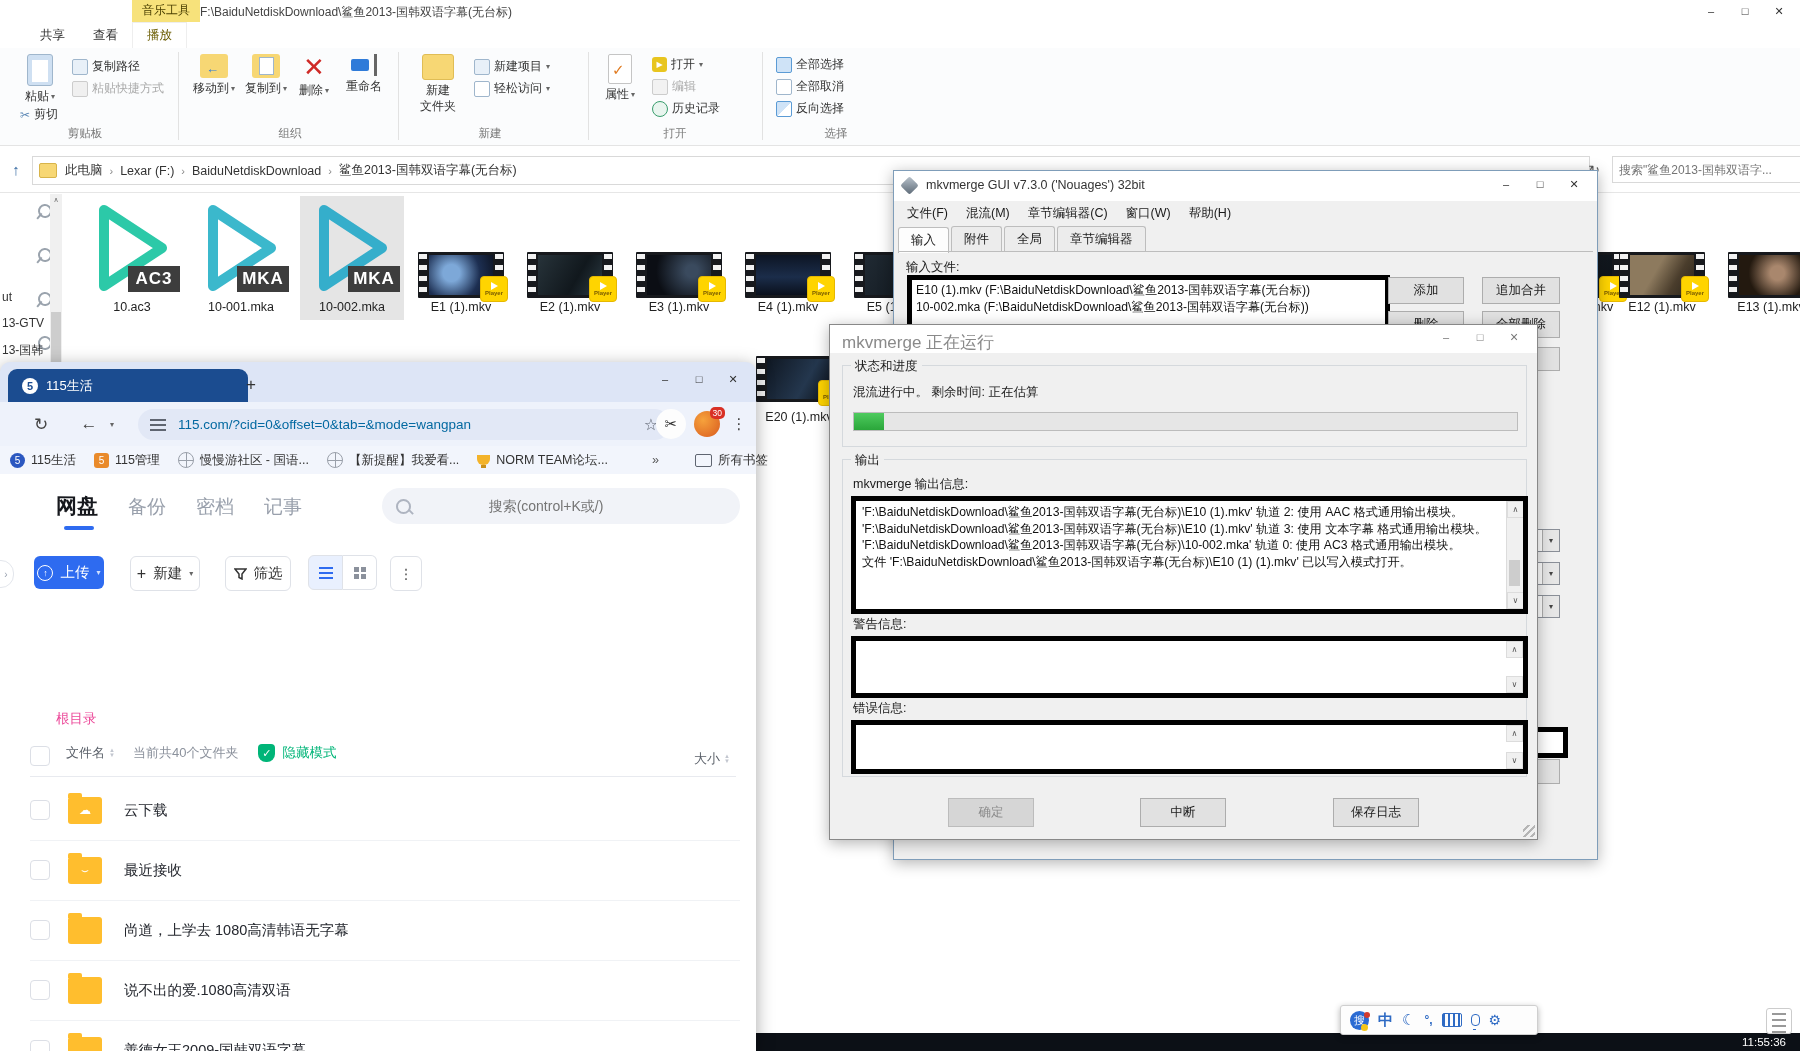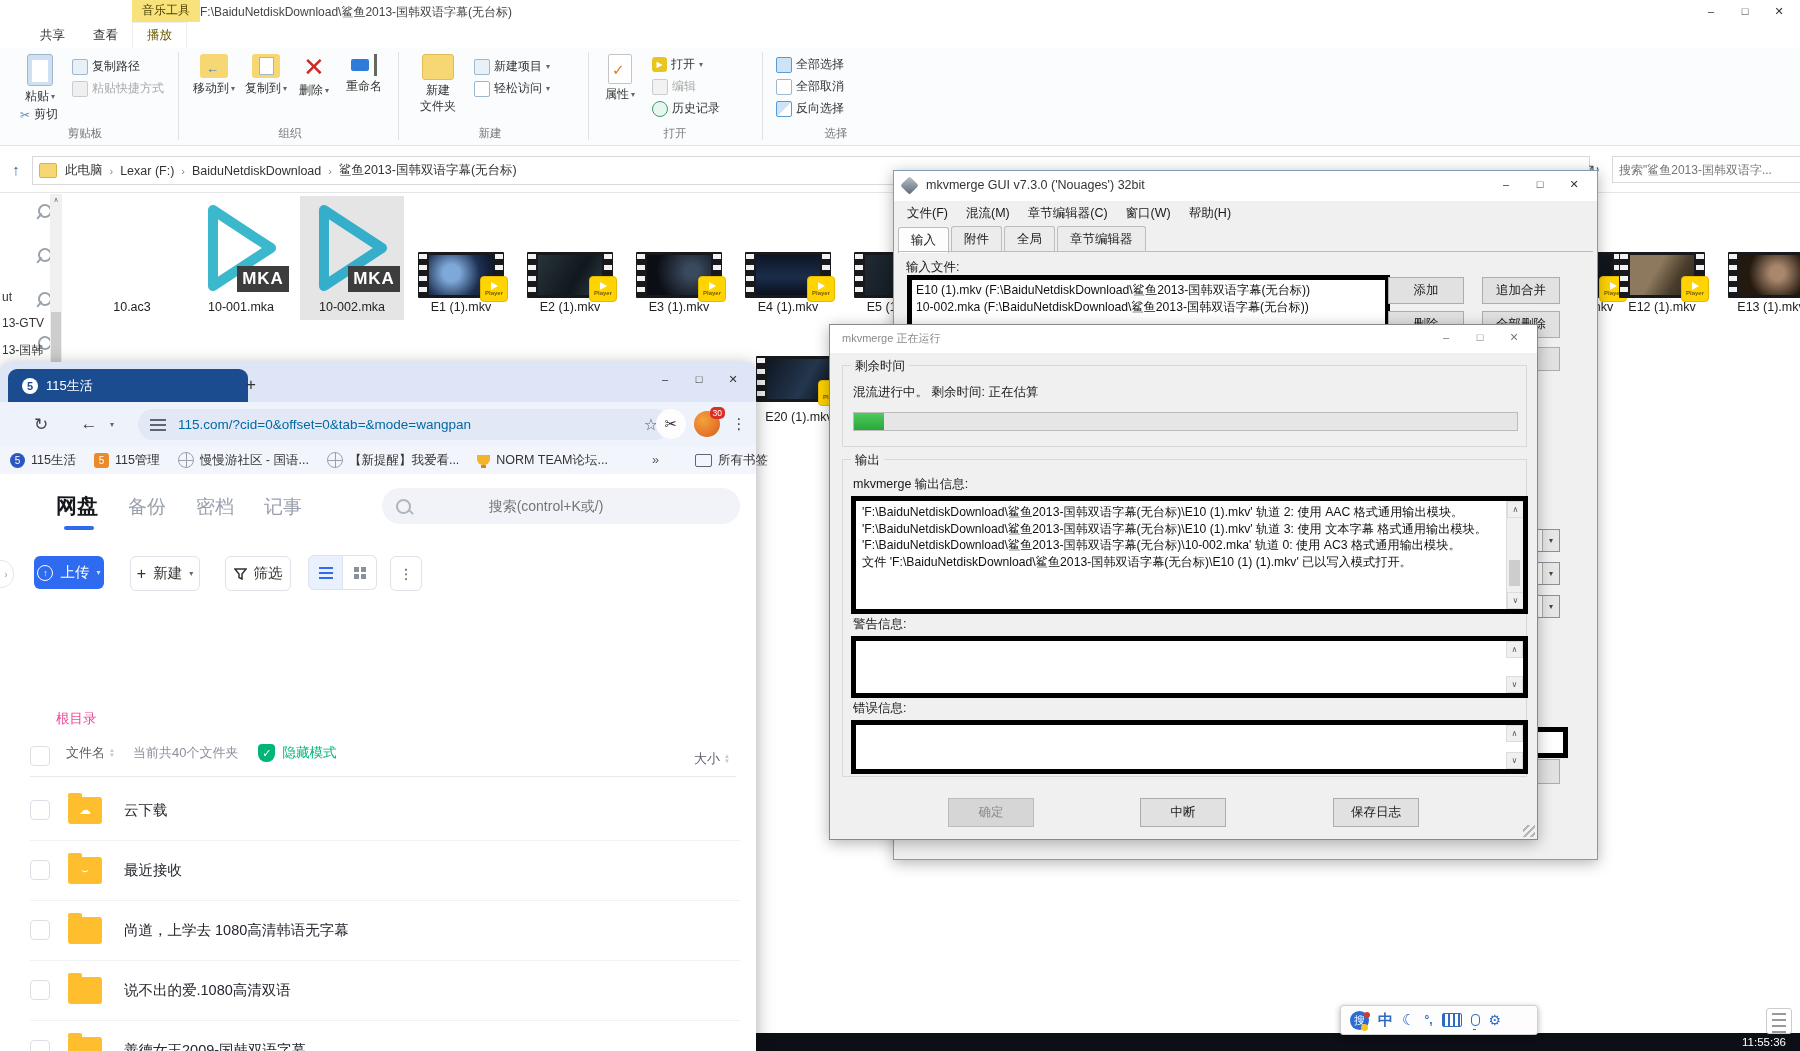--- a/index.html
+++ b/index.html
@@ -264,20 +264,26 @@
       <div class="a navtxt" style="left:2px;top:124px;">13-GTV</div>
       <div class="a navtxt" style="left:2px;top:150px;">13-国韩</div>
       <div class="a" style="left:50px;top:2px;width:12px;height:172px;background:#f0f0f0;">
         <div class="ctr" style="height:12px;font-size:7px;color:#666;">∧</div>
         <div class="a" style="left:1px;top:118px;width:10px;height:54px;background:#cdcdcd;"></div>
       </div>
     </div>
 
     <div class="a" style="left:300px;top:196px;width:104px;height:124px;background:#e5e5e5;"></div>
 
+    <div class="a" style="left:88px;top:200px;width:88px;height:96px;">
+      <svg width="88" height="96" viewBox="0 0 88 96">
+          <path d="M16 10 L74 48 L16 86 Z" fill="none" stroke="#2cc9a8" stroke-width="10" stroke-linejoin="round"></path>
+        </svg>
+      <div class="a audio-badge" style="left:40px;top:66px;width:52px;height:26px;">AC3</div>
+    </div>
     <div class="a filelabel t" style="left:72px;top:300px;">10.ac3</div>
 
     <div class="a" style="left:197px;top:200px;width:88px;height:96px;">
       <svg width="88" height="96" viewBox="0 0 88 96">
           <path d="M16 10 L74 48 L16 86 Z" fill="none" stroke="#3bb8cc" stroke-width="10" stroke-linejoin="round"></path>
         </svg>
       <div class="a audio-badge" style="left:40px;top:66px;width:52px;height:26px;">MKA</div>
     </div>
     <div class="a filelabel t" style="left:181px;top:300px;">10-001.mka</div>
 
@@ -595,30 +601,30 @@
         <div class="fldr" style="margin-left:18px;"></div>
         <div style="margin-left:22px;font-size:14.5px;color:#24272e;">善德女王2009-国韩双语字幕</div>
       </div>
 
     </div>
   </div>
 
   <div class="a mkwin" style="left:829px;top:324px;width:707px;height:514px;z-index:30;border-color:#888;">
 
     <div class="a" style="left:0;top:0;right:0;height:28px;background:#fff;">
-      <div class="a t" style="left:12px;top:6px;font-size:11px;color:#8a8a8a;">mkvmerge 正在运行</div>
+      <div class="a t" style="left:12px;top:6px;font-size:17px;color:#8a8a8a;">mkvmerge 正在运行</div>
       <div class="a row" style="right:6px;top:1px;">
         <div class="winbtn" style="color:#777;">–</div>
         <div class="winbtn" style="color:#777;">□</div>
         <div class="winbtn" style="color:#777;font-size:14px;">×</div>
       </div>
     </div>
 
     <div class="a grpbox" style="left:12px;top:40px;width:683px;height:80px;">
-      <div class="grplegend">剩余时间</div>
+      <div class="grplegend">状态和进度</div>
       <div class="a mklabel t" style="left:10px;top:18px;">混流进行中。 剩余时间: 正在估算</div>
       <div class="a" style="left:10px;top:46px;width:663px;height:17px;background:#e6e6e6;border:1px solid #bcbcbc;">
         <div style="width:4.6%;height:100%;background:linear-gradient(#4ecb5e,#2aa63a);"></div>
       </div>
     </div>
 
     <div class="a grpbox" style="left:12px;top:134px;width:683px;height:316px;">
       <div class="grplegend">输出</div>
       <div class="a mklabel" style="left:10px;top:16px;">mkvmerge 输出信息:</div>
 

